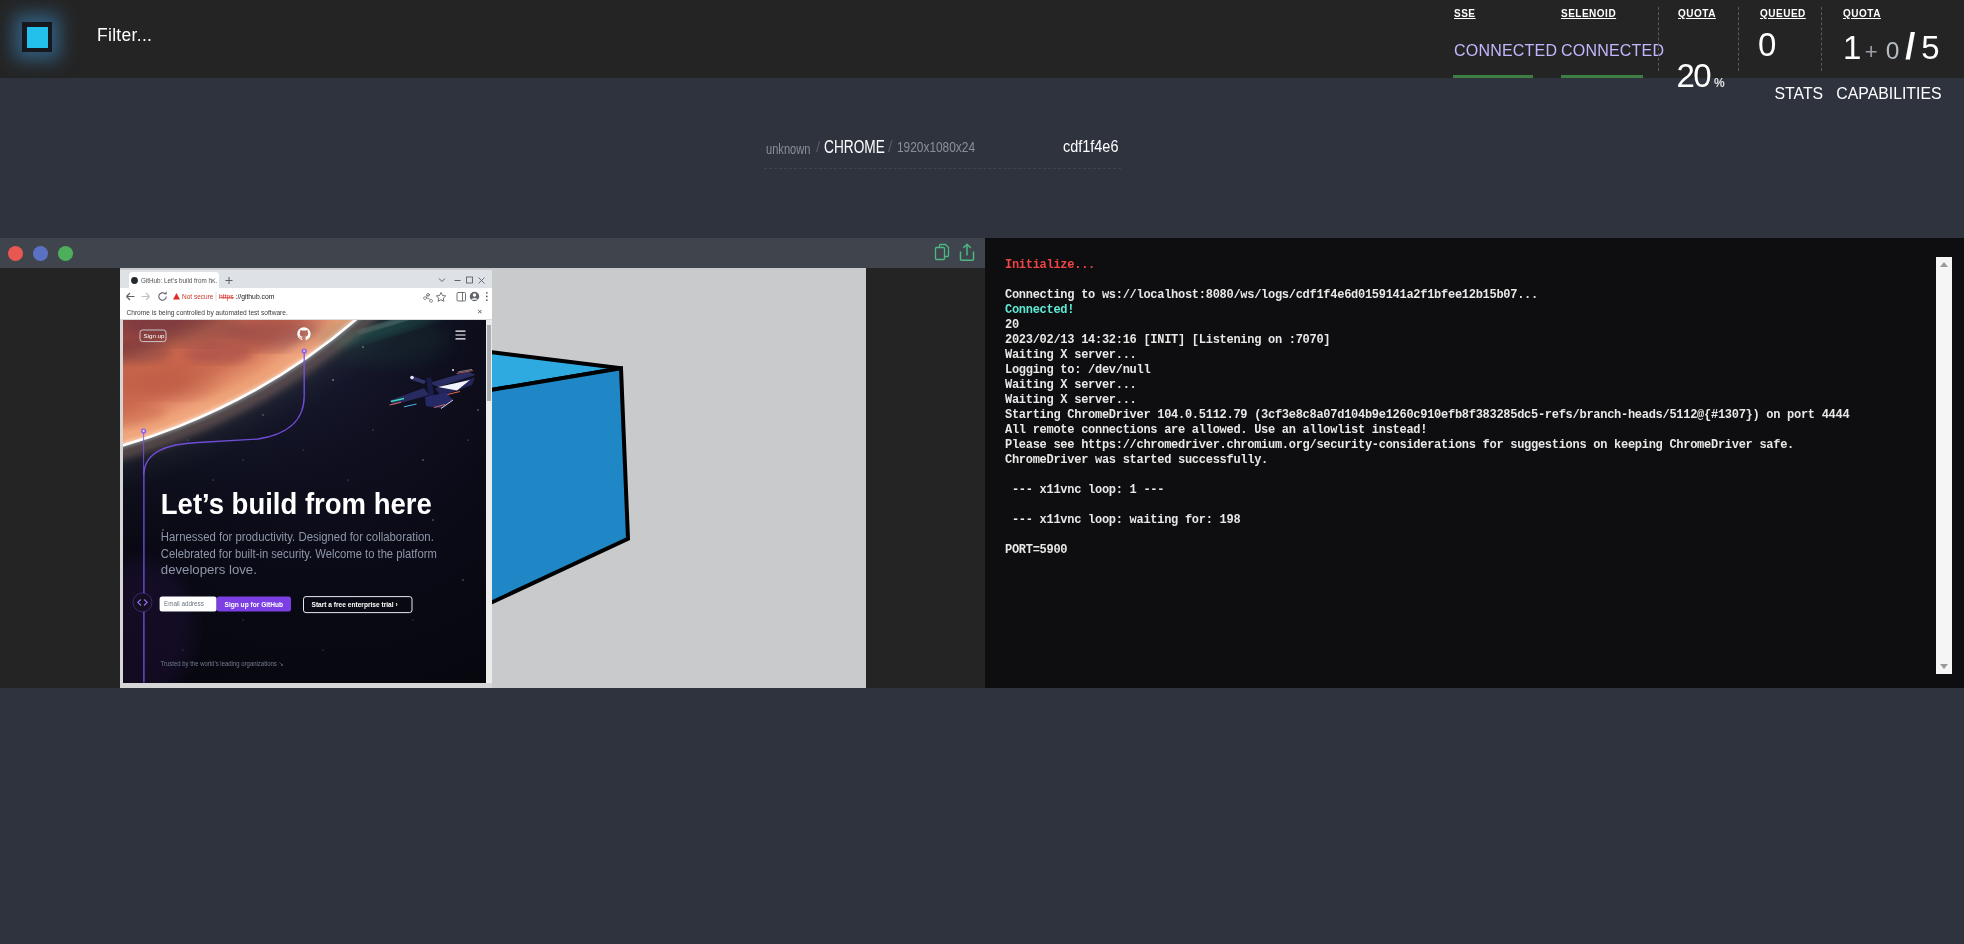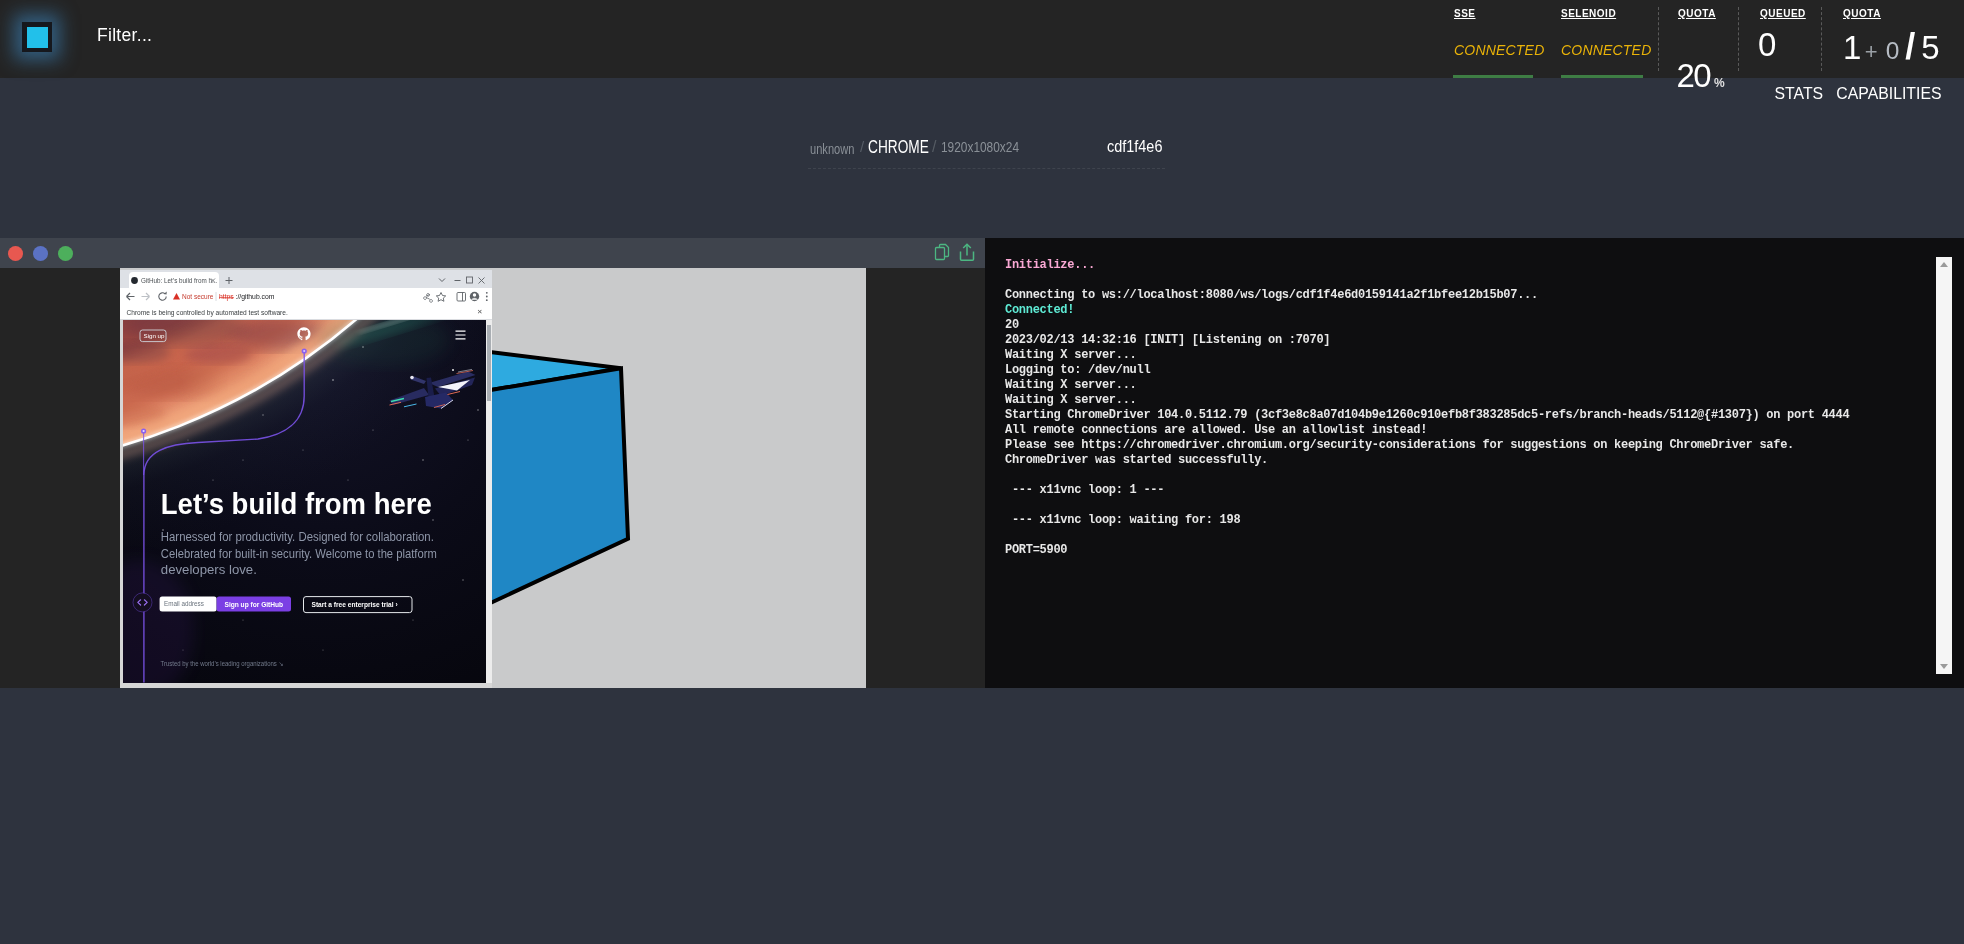--- a/index.html
+++ b/index.html
@@ -7,35 +7,35 @@
   font-family:"Liberation Sans", sans-serif; }
 #app { position:relative; width:1964px; height:944px; }
 
 
 #topbar { position:absolute; left:0; top:0; width:1964px; height:78px; background:#242424; }
 #logo { position:absolute; left:22px; top:22px; width:30px; height:30px; background:#16181d;
   box-shadow:0 0 18px 8px rgba(62,140,200,0.55); }
 #logo-in { position:absolute; left:4.5px; top:4.5px; width:21px; height:21px; background:#22c0ea; }
 #filter { position:absolute; left:97px; top:25px; font-size:17.5px; color:#ffffff; letter-spacing:0.3px; }
 .slabel { position:absolute; top:8px; font-size:10px; font-weight:bold; color:#fff; letter-spacing:0.5px;text-decoration:underline; }
-.sconn  { position:absolute; top:42px; font-size:14px; color:#eab308; letter-spacing:0.2px;font-style:italic; }
+.sconn  { position:absolute; top:42px; font-size:16px; color:#c4b5fd; letter-spacing:0.2px; }
 .gbar { position:absolute; top:75px; height:3px; background:#3e7d44; }
 .bigrow { position:absolute; top:26px; font-size:33px; letter-spacing:-1.6px; color:#fff; font-weight:500; white-space:nowrap; }
 .pct { font-size:12px; font-weight:bold; color:#e0e0e0; margin-left:4px; letter-spacing:0; }
 .plus { font-size:22px; color:#9aa0a6; margin:0 8px 0 5px; letter-spacing:0; }
 .zero { font-size:24.5px; color:#b6bcc4; letter-spacing:0; }
 .slash { font-size:36px; font-weight:bold; margin-left:6px; letter-spacing:0; }
 .vsep { position:absolute; top:7px; height:64px; width:0; border-left:1px dashed #5a5a5a; }
 
 
 #tabs { position:absolute; top:84px; right:23px; font-size:17px; color:#fff; transform:scaleX(0.93); transform-origin:right top; white-space:pre; }
 
 
 
-#session { position:absolute; left:808px; top:132px; width:357px; height:37px;
+#session { position:absolute; left:764px; top:132px; width:357px; height:37px;
   border-bottom:1px dashed #3f444e;text-align:right; }
 #session .u { position:absolute; left:2px; top:8px; font-size:15px; color:#8a9097; transform:scaleX(0.74); transform-origin:left top; }
 #session .sl1 { position:absolute; left:52px; top:6px; font-size:15px; color:#565c66; }
 #session .br { position:absolute; left:60px; top:4.5px; font-size:18px; color:#fff; transform:scaleX(0.76); transform-origin:left top; }
 #session .sl2 { position:absolute; left:124px; top:6px; font-size:16px; color:#555b63; }
 #session .res { position:absolute; left:132.5px; top:6.5px; font-size:14.5px; color:#8a9097; transform:scaleX(0.82); transform-origin:left top; }
 #session .sid { position:absolute; left:299px; top:4.5px; font-size:17px; color:#fff; transform:scaleX(0.85); transform-origin:left top; }
 
 
 #vnc { position:absolute; left:0; top:238px; width:1122px; height:450px; background:#242424; }
@@ -326,21 +326,21 @@
           </svg>
         </div>
         <div id="bscroll">
             <div id="bthumb"></div>
           </div>
       </div>
     </div>
   </div>
 
   <div id="term">
-    <div id="tlog"><span style="color:#f9a8d4;text-align:right;">Initialize...</span>
+    <div id="tlog"><span style="color:#ef4444;text-align:right;">Initialize...</span>
 
 Connecting to ws://localhost:8080/ws/logs/cdf1f4e6d0159141a2f1bfee12b15b07...
 <span style="color:#5eead4;text-align:center;">Connected!</span>
 20
 2023/02/13 14:32:16 [INIT] [Listening on :7070]
 Waiting X server...
 Logging to: /dev/null
 Waiting X server...
 Waiting X server...
 Starting ChromeDriver 104.0.5112.79 (3cf3e8c8a07d104b9e1260c910efb8f383285dc5-refs/branch-heads/5112@{#1307}) on port 4444

